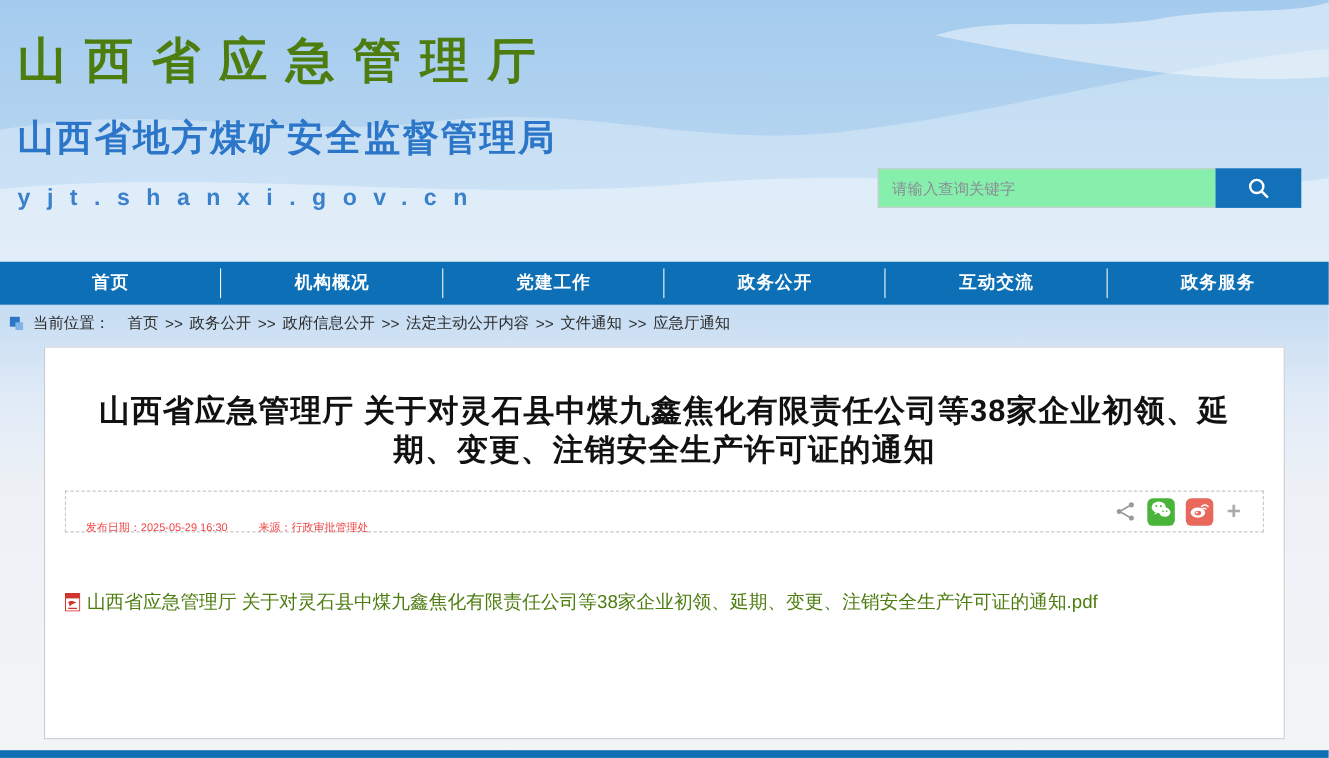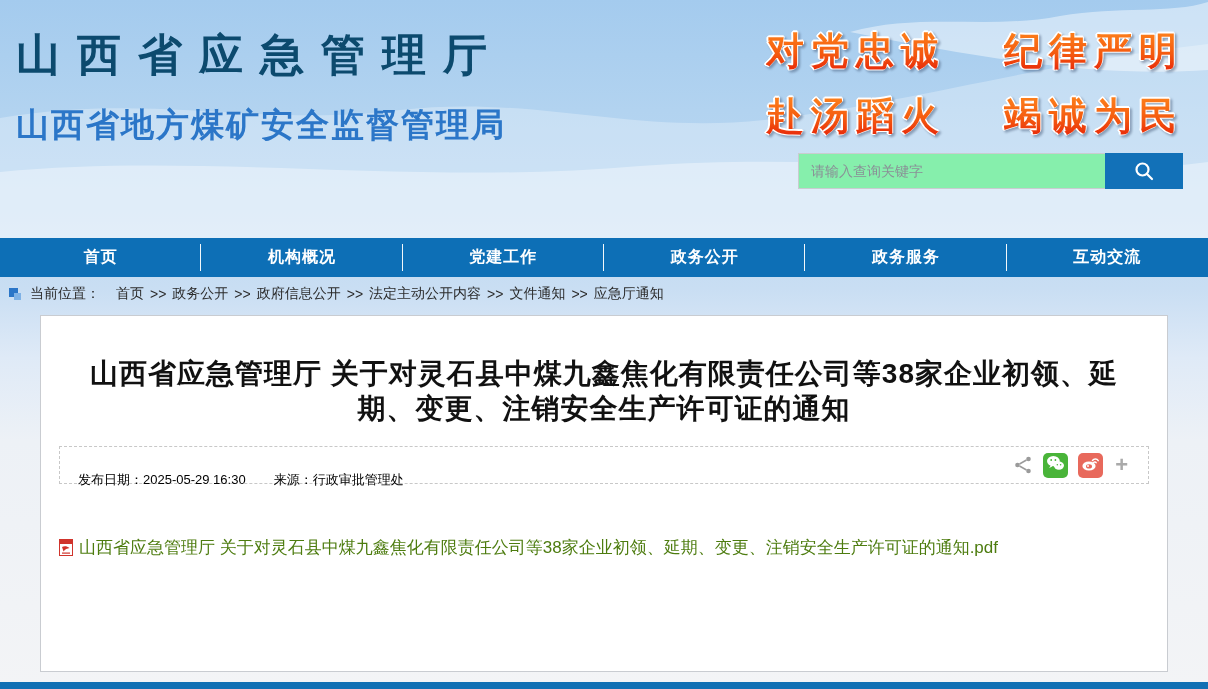--- a/index.html
+++ b/index.html
@@ -8,21 +8,21 @@
     font-family:"Liberation Sans","DejaVu Sans",sans-serif;
     background:linear-gradient(180deg,#a4cbee 0%,#b2d3f0 16%,#bdd9f2 32%,#c9def3 42%,#dfeaf7 52%,#edf1f6 64%,#f3f4f6 100%);
     position:relative;
   }
 
   
   .site-header { position:relative; height:238px; overflow:hidden; }
   .sky-svg { position:absolute; left:0; top:0; width:1208px; height:238px; }
 
   .brand { position:absolute; left:16px; top:26px; z-index:2; color:#2b76c8; cursor:pointer; }
-  .brand-main { font-size:44px; font-weight:bold; letter-spacing:17px; color:#0c4a6e; white-space:nowrap; }
+  .brand-main { font-size:44px; font-weight:bold; letter-spacing:17px; color:#4d7c0f; white-space:nowrap; }
   .brand-sub  { margin-top:18px; font-size:33px; font-weight:bold; letter-spacing:2px; color:#2b76c8; white-space:nowrap; }
   .brand-url  { margin-top:20px; font-size:21px; font-weight:600; letter-spacing:15px; color:#3a80ca; white-space:nowrap; }
 
   .slogan { position:absolute; right:24px; top:26px; z-index:2; text-align:right; }
   .slogan-line { display:flex; justify-content:flex-end; gap:58px; margin-bottom:14px; }
   .slogan-phrase {
     font-size:38px; font-weight:bold; letter-spacing:7px; white-space:nowrap;
     color:#ee500d;
     background:linear-gradient(180deg,#ff8a1e 0%,#f4590f 55%,#e31708 100%);
     -webkit-background-clip:text; background-clip:text; -webkit-text-fill-color:transparent;
@@ -65,21 +65,21 @@
     border:1px solid #c9ccd1; position:relative; z-index:2;
   }
   .article-title {
     margin:40px auto 0; width:1040px; text-align:center;
     font-size:28px; font-weight:bold; color:#111; line-height:1.25; letter-spacing:1px;
   }
   .meta-box {
     margin:20px 18px 0; border:1px dashed #c8c8c8; height:38px;
     display:flex; align-items:center; justify-content:space-between; padding:0 18px;
   }
-  .meta-left { font-size:13px; color:#000000; display:flex; gap:28px;margin-top:29px; }
+  .meta-left { font-size:10px; color:#ef4444; display:flex; gap:28px;margin-top:29px; }
   .meta-pair { white-space:nowrap; }
   .share-group { display:flex; align-items:center; gap:10px; }
   .share-btn { border:none; background:transparent; padding:0; cursor:pointer; line-height:0; }
   .badge-btn { width:25px; height:25px; border:none; border-radius:5px; cursor:pointer; display:flex; align-items:center; justify-content:center; padding:0; }
   .badge-wechat { background:#49b439; }
   .badge-weibo { background:#e8695c; }
   .plus-btn { border:none; background:transparent; color:#aaa; font-size:22px; font-weight:bold; cursor:pointer; line-height:20px; padding:0 2px; }
 
   .attachment { margin:52px 0 0 18px; display:flex; align-items:center; gap:6px; }
   .attach-link { font-size:17px; color:#4d7c0f; text-decoration:none; cursor:pointer; }
@@ -93,32 +93,23 @@
 <header class="site-header">
   <svg class="sky-svg" viewBox="0 0 1208 238" preserveAspectRatio="none" aria-hidden="true">
     <path d="M850,32 C920,12 990,30 1060,16 C1120,6 1170,14 1208,2 L1208,70 C1100,78 980,58 850,32 Z" fill="rgba(255,255,255,0.45)"></path>
     <path d="M0,118 C150,92 260,128 400,110 C540,94 640,138 780,118 C900,104 1050,62 1208,44 L1208,238 L0,238 Z" fill="rgba(255,255,255,0.28)"></path>
     <path d="M0,172 C200,152 420,186 640,166 C860,150 1020,186 1208,162 L1208,238 L0,238 Z" fill="rgba(255,255,255,0.38)"></path>
   </svg>
 
   <div class="brand">
     <div class="brand-main">山西省应急管理厅</div>
     <div class="brand-sub">山西省地方煤矿安全监督管理局</div>
-  </div>
-
-  <div class="slogan">
-    <div class="slogan-line">
-      <span class="slogan-phrase">对党忠诚</span>
-      <span class="slogan-phrase">纪律严明</span>
-    </div>
-    <div class="slogan-line">
-      <span class="slogan-phrase">赴汤蹈火</span>
-      <span class="slogan-phrase">竭诚为民</span>
-    </div>
-  </div>
+    <div class="brand-url">yjt.shanxi.gov.cn</div>
+  </div>
+
 
   <div class="search-bar">
     <input class="search-input" type="text" placeholder="请输入查询关键字" style="">
     <button class="search-btn">
       <span style="line-height:0;">
         <svg width="22" height="22" viewBox="0 0 22 22" fill="none">
           <circle cx="9.5" cy="9.5" r="6" stroke="#fff" stroke-width="2.2"></circle>
           <line x1="14" y1="14" x2="19" y2="19" stroke="#fff" stroke-width="2.2" stroke-linecap="round"></line>
         </svg>
       </span>
@@ -133,24 +124,24 @@
   <div class="nav-item">
       <span>机构概况</span>
     </div>
   <div class="nav-item">
       <span>党建工作</span>
     </div>
   <div class="nav-item">
       <span>政务公开</span>
     </div>
   <div class="nav-item">
+      <span>互动交流</span>
+    </div>
+  <div class="nav-item">
       <span>政务服务</span>
-    </div>
-  <div class="nav-item">
-      <span>互动交流</span>
     </div>
 </nav>
 
 <div class="breadcrumb-bar">
   <span class="crumb-icon">
     <svg width="14" height="14" viewBox="0 0 14 14">
       <rect x="1" y="1" width="9" height="9" fill="#2b76c8"></rect>
       <rect x="6" y="6" width="7" height="7" fill="#7fb2e6"></rect>
     </svg>
   </span>

